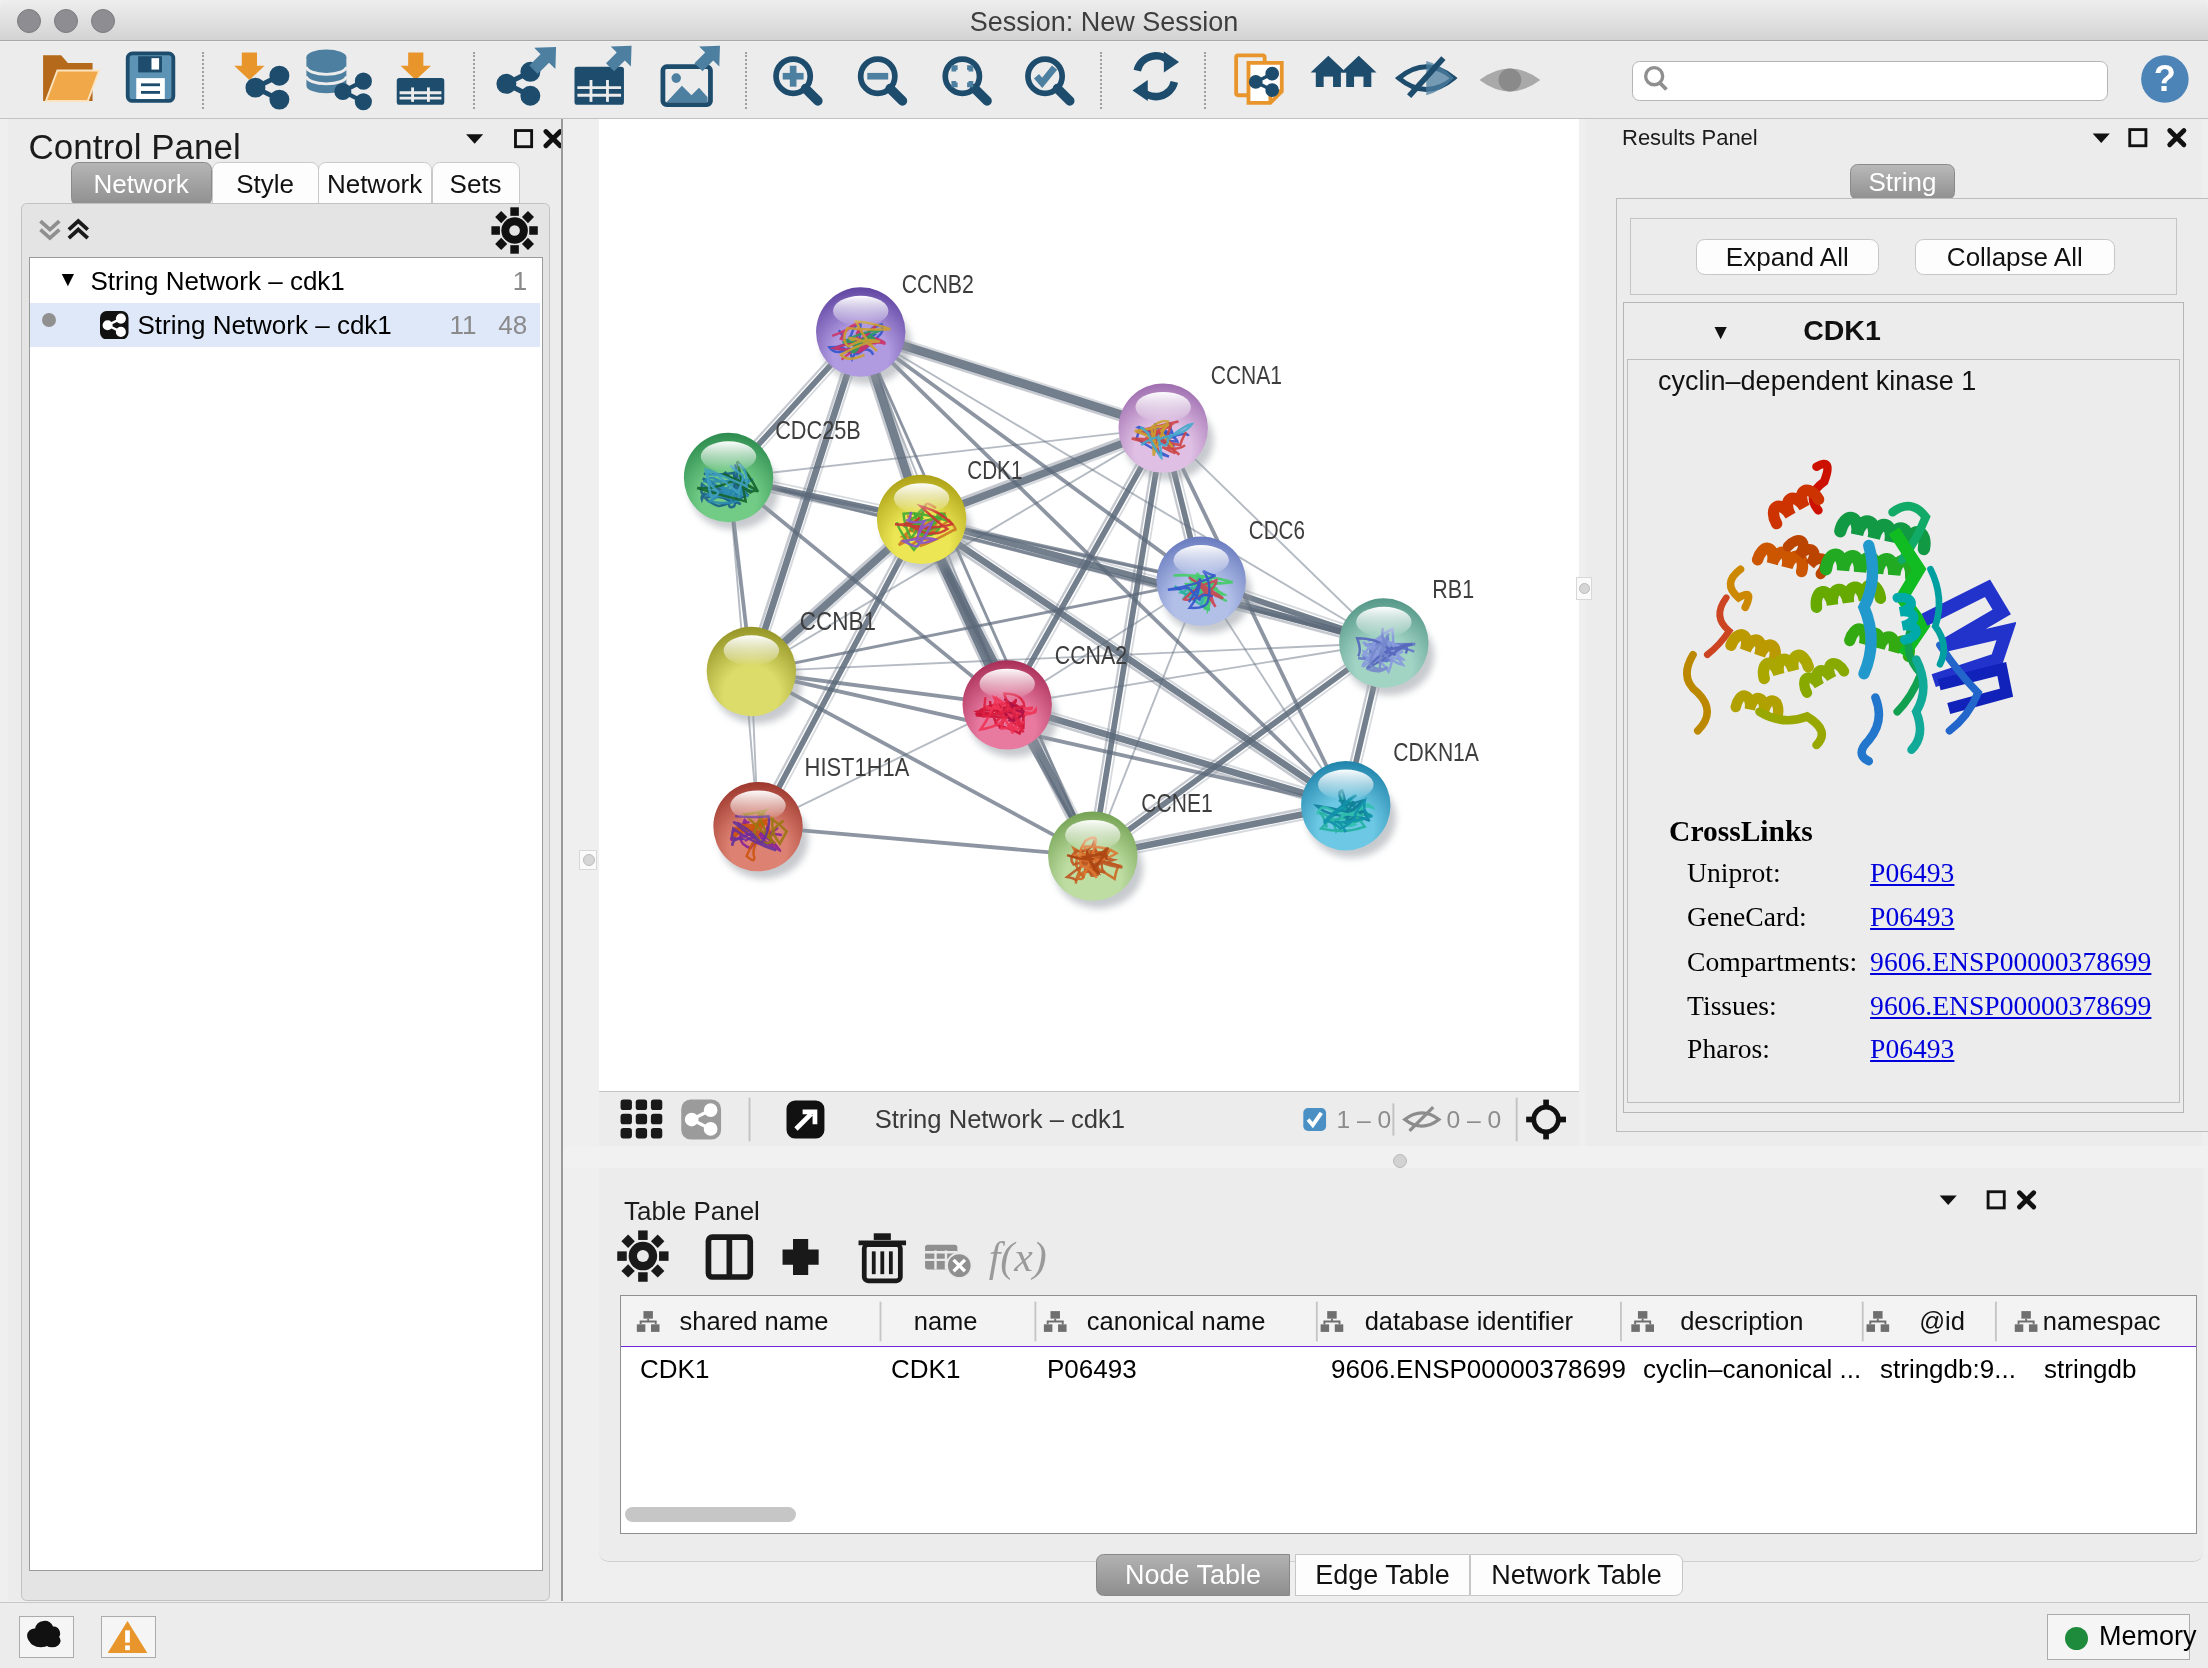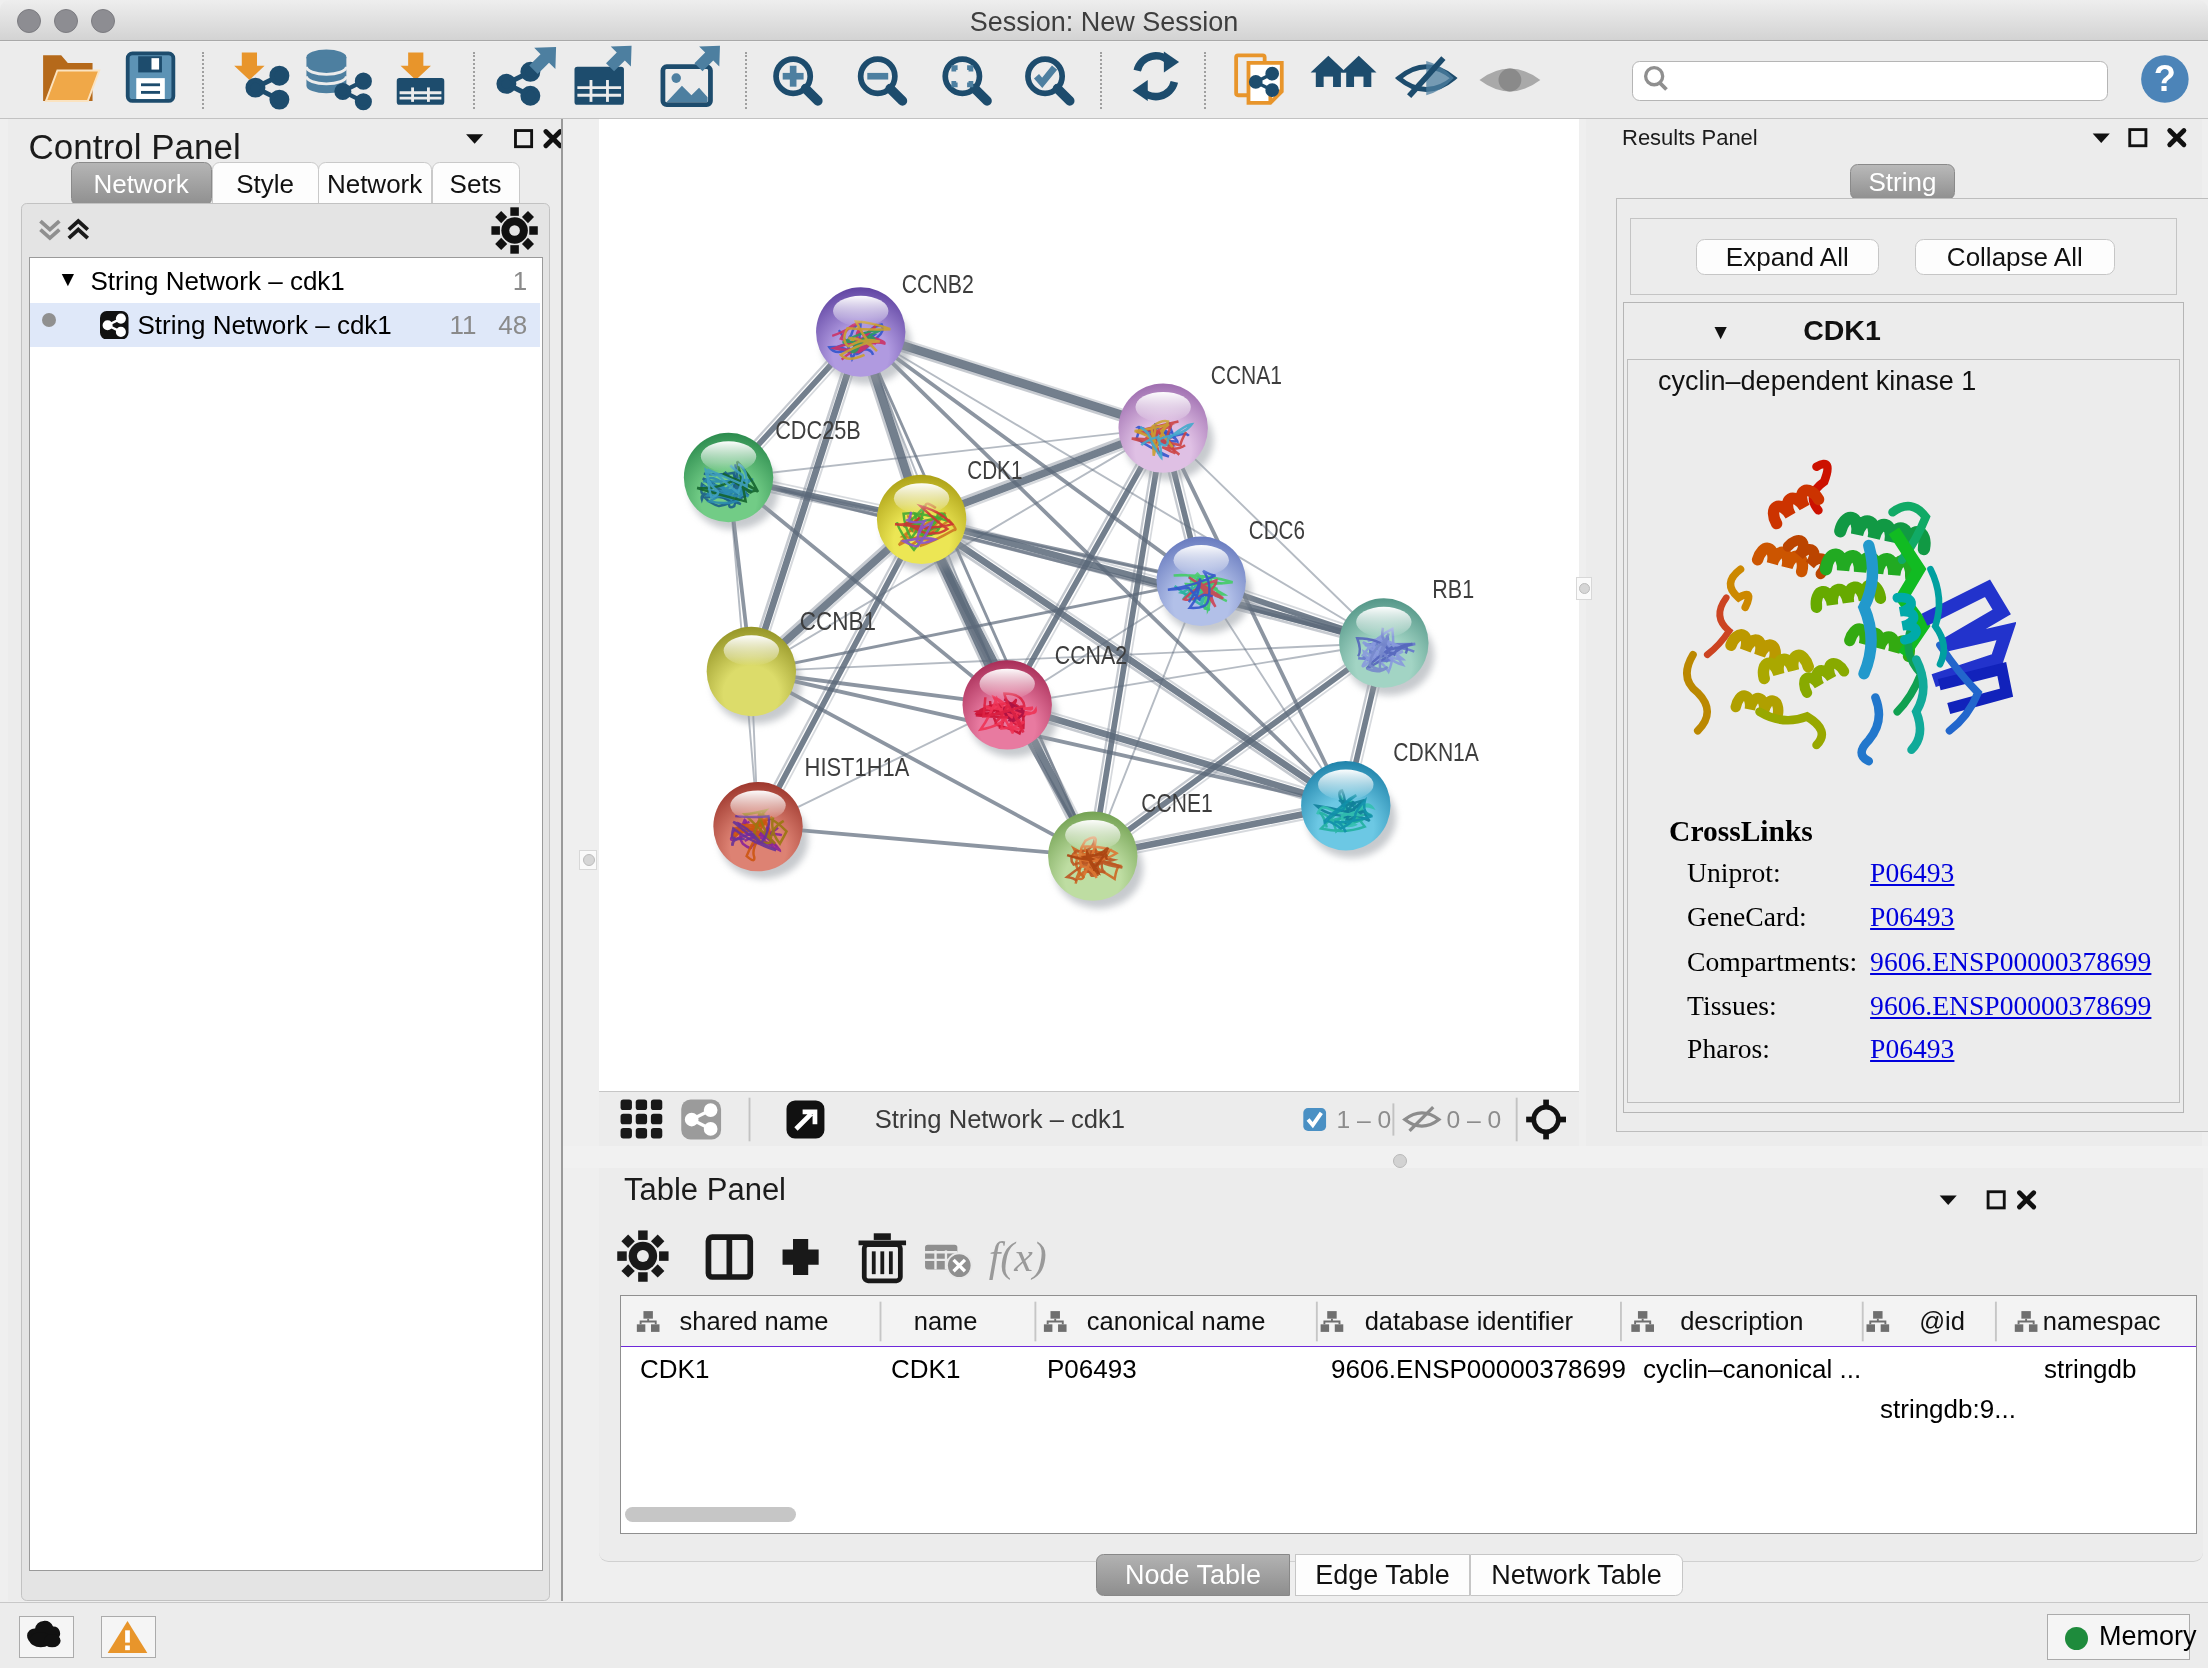--- a/index.html
+++ b/index.html
@@ -69,21 +69,21 @@
   font-weight:bold; color:#111; }
 #rp-innerbox { position:absolute; left:2.9px; top:56px; width:553px; height:744px;
   background:#ececec; border:1px solid #bdbdbd; }
 #rp-desc { font-size:27px; color:#111; position:absolute; left:30px; top:5.7px; }
 #crosslinks { position:absolute; left:41px; top:455px; font-family:"Liberation Serif", serif;
   font-size:29.5px; color:#000; }
 .clrow { position:absolute; font-family:"Liberation Serif", serif; font-size:27.6px; color:#000; }
 .clrow a { color:#0000dd; text-decoration:underline; }
 
 
-#tp-title { position:absolute; left:25px; top:4px; font-size:31px; color:#1b1b1b; }
+#tp-title { position:absolute; left:25px; top:28px; font-size:26px; color:#1b1b1b; }
 #tp-toolbar { position:absolute; left:0px; top:52px; width:1604px; height:76px; }
 #tp-table { position:absolute; left:21px; top:127px; width:1577px; height:239px;
   background:#ffffff; border:1.9px solid #8f8f8f; }
 #tp-header { position:absolute; left:0; top:0; width:100%; height:51px; background:#f3f3f3;
   border-bottom:1px solid #6d28d9; font-size:26px; color:#111; }
 .td { position:absolute; top:58px; font-size:26px; color:#000; }
 #tp-scroll { position:absolute; left:3.8px; top:211px; width:171px; height:15px;
   background:#c6c6c6; border-radius:7.6px; }
 .bt { position:absolute; top:386px; height:42px; background:#fdfdfd; border:1px solid #c6c6c6;
   font-size:27px; color:#111; text-align:center; line-height:40px; }
@@ -748,21 +748,21 @@
           <text x="1181" y="36" font-size="27" fill="#111" text-anchor="middle" font-family="Liberation Sans, sans-serif">description</text>
           <text x="1393" y="36" font-size="27" fill="#111" text-anchor="middle" font-family="Liberation Sans, sans-serif">@id</text>
           <text x="1562" y="36" font-size="27" fill="#111" text-anchor="middle" font-family="Liberation Sans, sans-serif">namespac</text>
         </svg>
       </div>
     <div class="td" style="left:19px;">CDK1</div>
     <div class="td" style="left:270px;">CDK1</div>
     <div class="td" style="left:426px;">P06493</div>
     <div class="td" style="left:710px;">9606.ENSP00000378699</div>
     <div class="td" style="left:1022px;">cyclin–canonical ...</div>
-    <div class="td" style="left:1259px;margin-top:40px;">stringdb:9...</div>
+    <div class="td" style="left:1259px;">stringdb:9...</div>
     <div class="td" style="left:1423px;">stringdb</div>
     <div id="tp-scroll"></div>
   </div>
   <div class="bt btsel" style="left:497px; width:194px; border-radius:7.6px 0 0 7.6px;">Node Table</div>
   <div class="bt" style="left:696px; width:175px;">Edge Table</div>
   <div class="bt" style="left:871px; width:213px; border-radius:0 7.6px 7.6px 0;">Network Table</div>
 </div>
 
 <div class="abs" id="statusbar">
   <div class="sb-btn" style="left:19px;">

